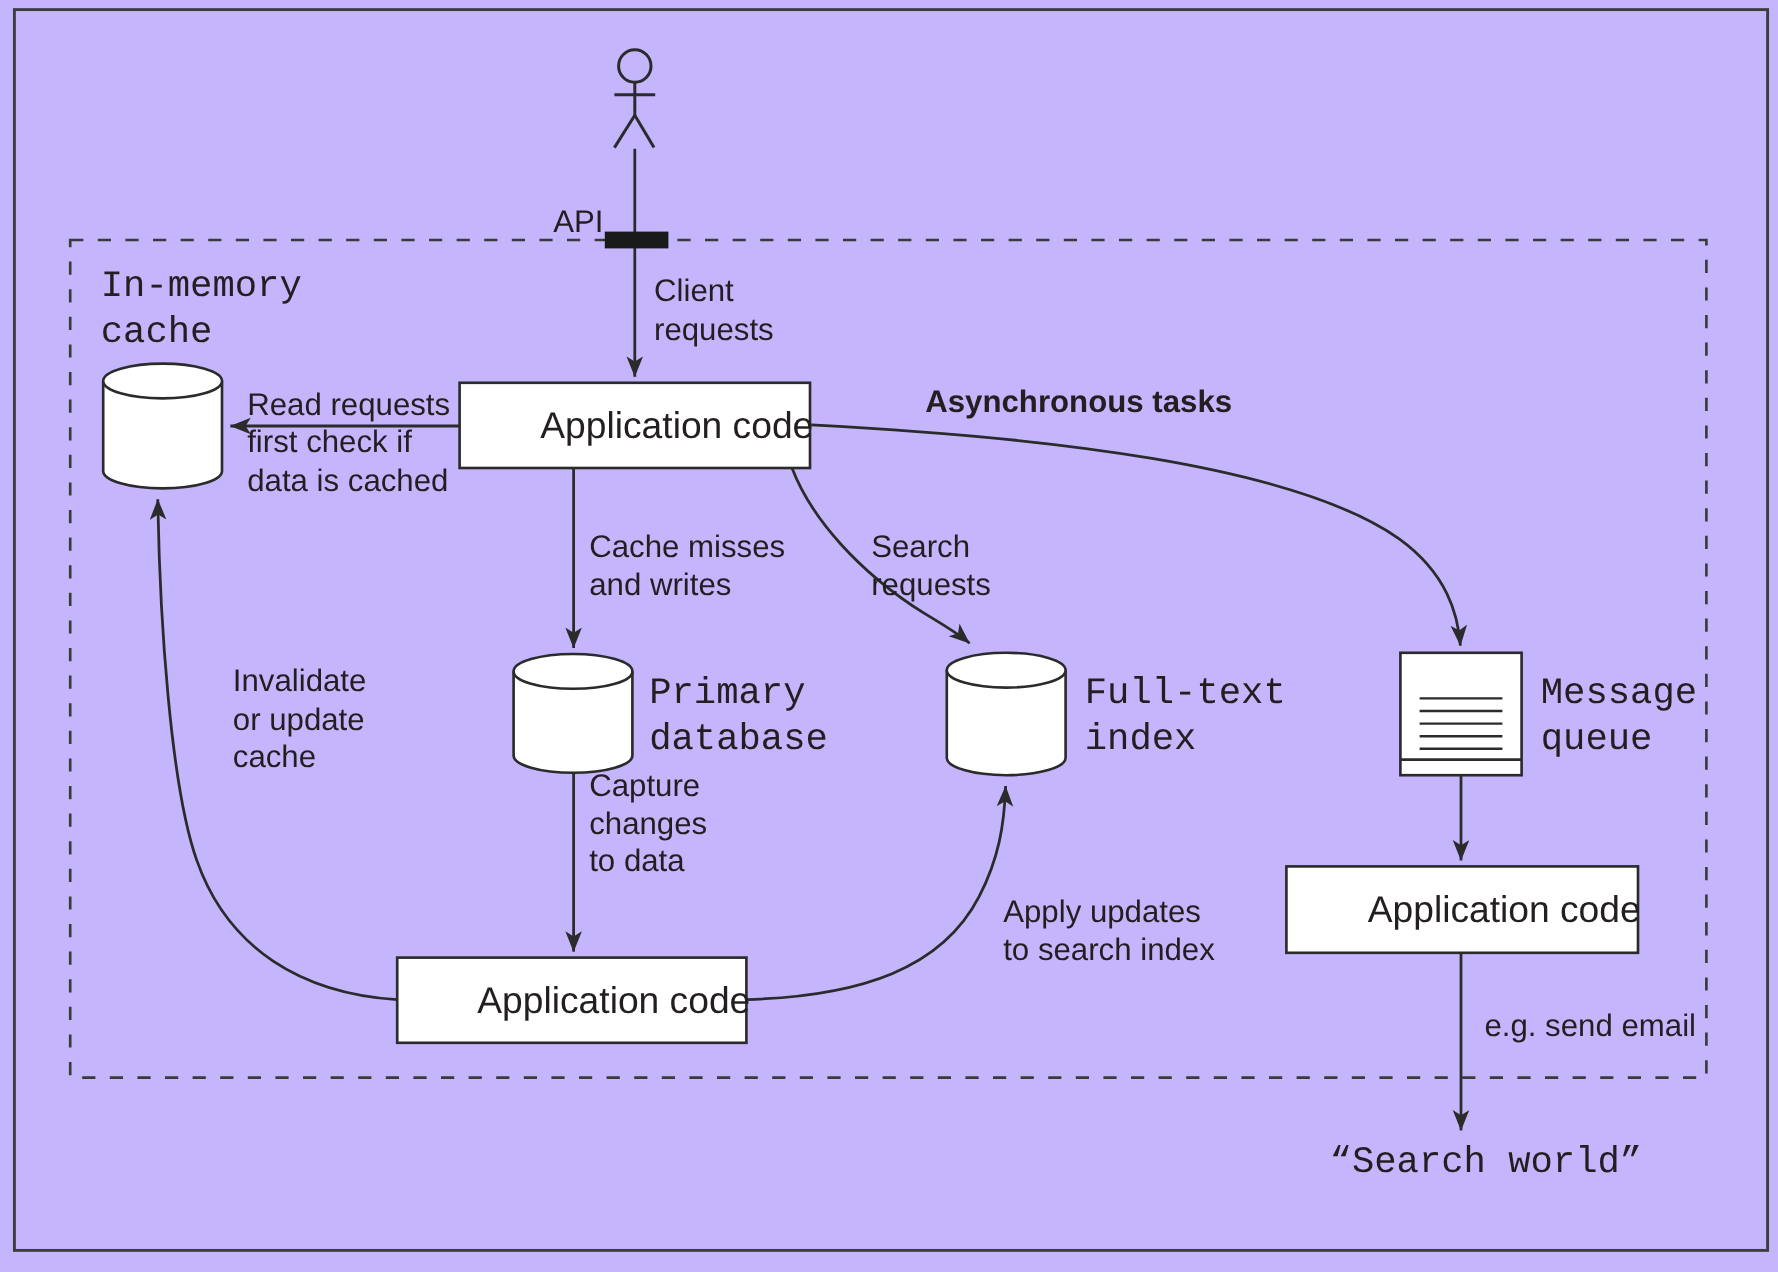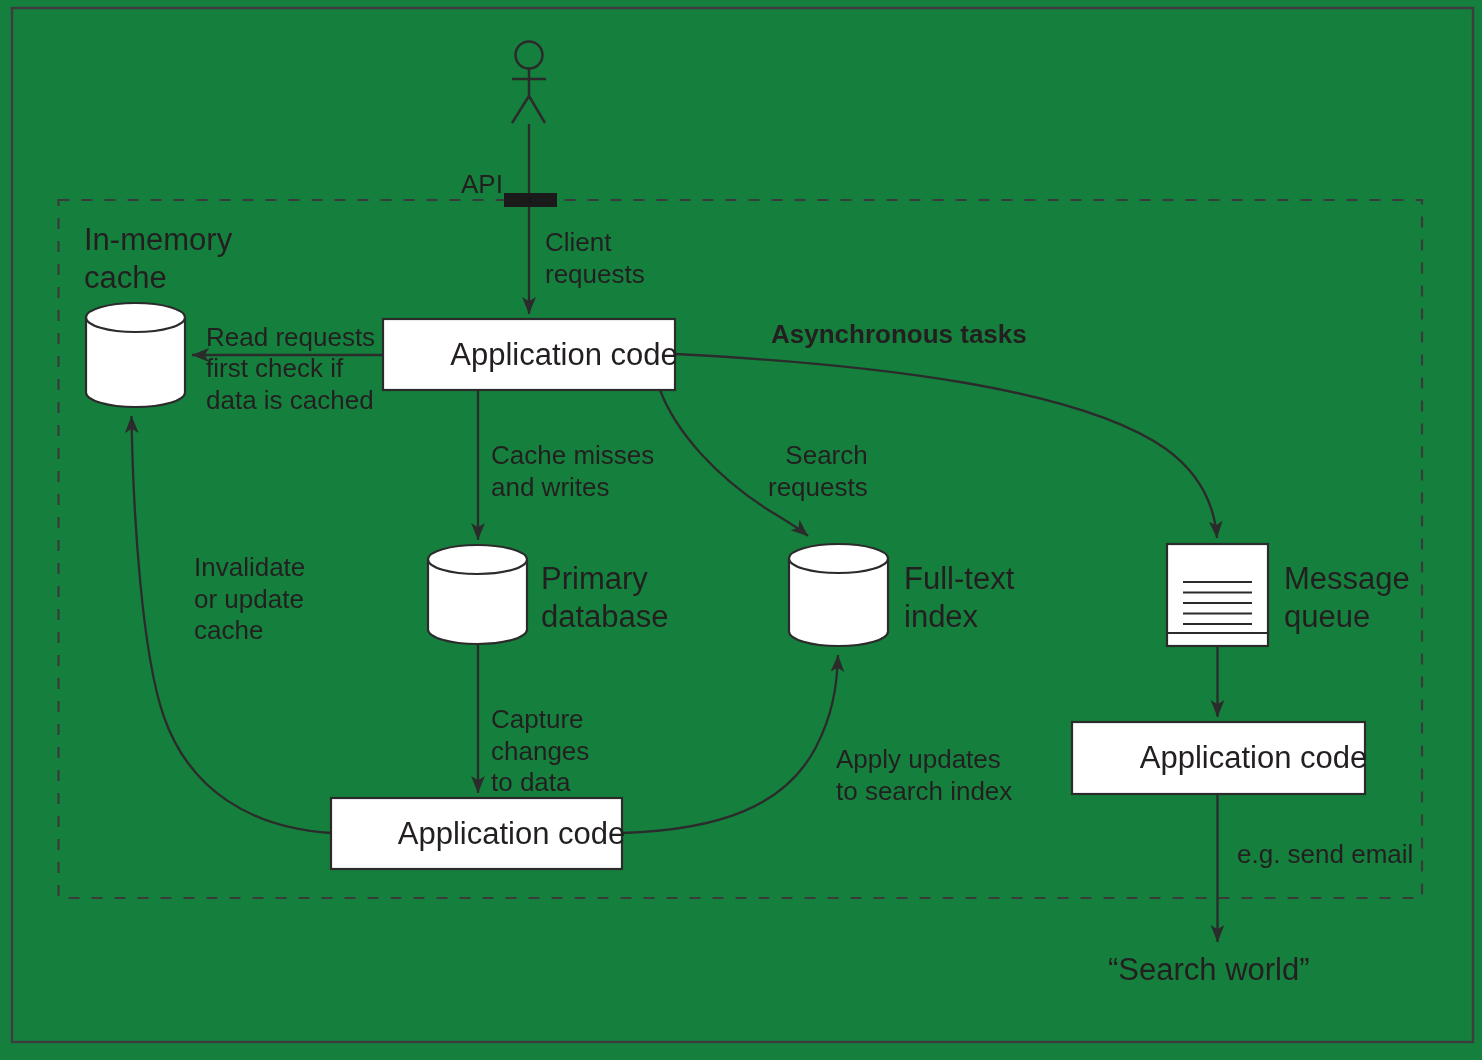--- a/index.html
+++ b/index.html
@@ -1,31 +1,31 @@
 <!DOCTYPE html>
 <html><head>
 <meta charset="utf-8">
 <style>
   html,body{margin:0;padding:0;background:#ffffff;}
   .stage{
     position:relative;
     width:1482px;height:1060px;
-    background:#15803d;
+    background:#c4b5fd;
     font-family:"Liberation Sans", sans-serif;
     color:#231f20;
     overflow:hidden;
   }
   svg.layer{position:absolute;left:0;top:0;}
   .lbl{
     position:absolute;
     white-space:pre-line;
     line-height:1.22;
     color:#231f20;
   }
-  .lbl.node{font-size:31px;}
+  .lbl.node{font-size:31px;font-family:Liberation Mono, monospace;}
   .lbl.edge{font-size:26px;}
   .boxlbl{
     position:absolute;
     display:flex;align-items:center;justify-content:center;
     font-size:31px;color:#231f20;margin-left:35px;
   }
 </style>
 </head>
 <body>
 
@@ -117,37 +117,37 @@
   <div class="lbl edge" style="left:206px;top:322px;">Read requests</div>
 
   <div class="lbl edge" style="left:206px;top:353px;">first check if
 data is cached</div>
 
   <div class="lbl edge" style="left:771px;top:319px;font-weight:bold;">Asynchronous tasks</div>
 
   <div class="lbl edge" style="left:491px;top:440px;">Cache misses
 and writes</div>
 
-  <div class="lbl edge" style="left:768px;top:440px;text-align:right;">Search
+  <div class="lbl edge" style="left:726px;top:440px;">Search
 requests</div>
 
   <div class="lbl node" style="left:541px;top:560px;">Primary
 database</div>
 
   <div class="lbl node" style="left:904px;top:560px;">Full-text
 index</div>
 
   <div class="lbl node" style="left:1284px;top:560px;">Message
 queue</div>
 
   <div class="lbl edge" style="left:166px;top:552px;margin-left:28px;">Invalidate
 or update
 cache</div>
 
-  <div class="lbl edge" style="left:491px;top:704px;">Capture
+  <div class="lbl edge" style="left:491px;top:639px;">Capture
 changes
 to data</div>
 
   <div class="lbl edge" style="left:836px;top:744px;">Apply updates
 to search index</div>
 
   <div class="lbl edge" style="left:1237px;top:839px;">e.g. send email</div>
 
   <div class="lbl node" style="left:1108px;top:951px;">“Search world”</div>
 

